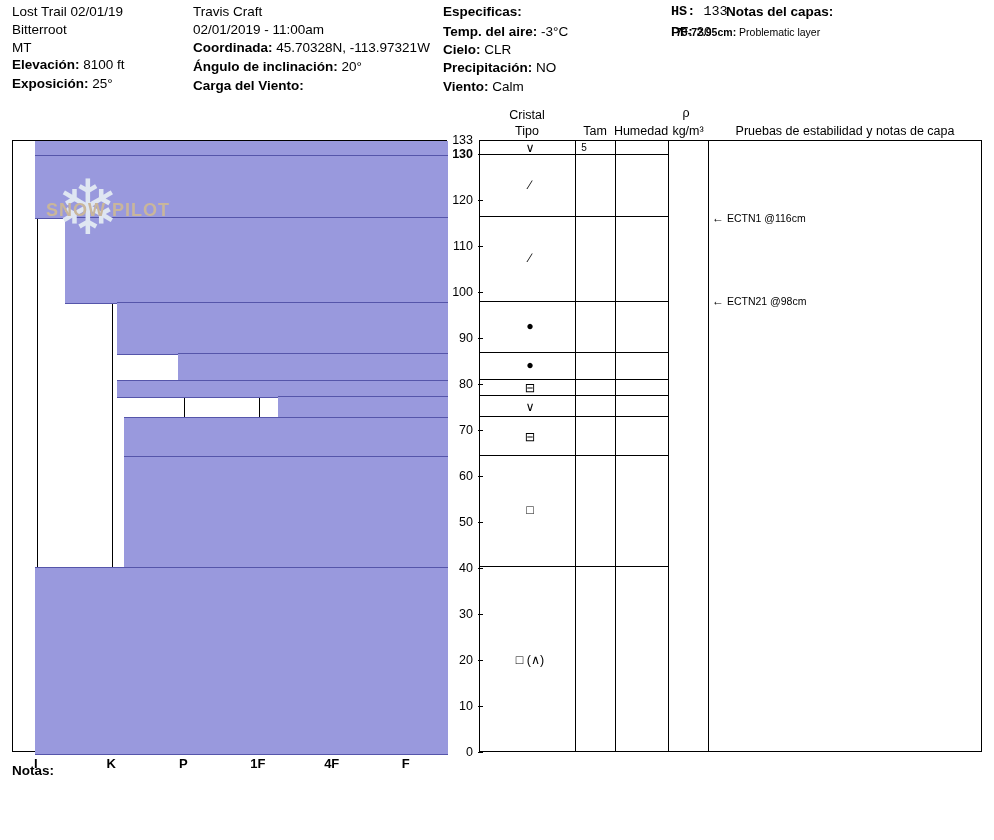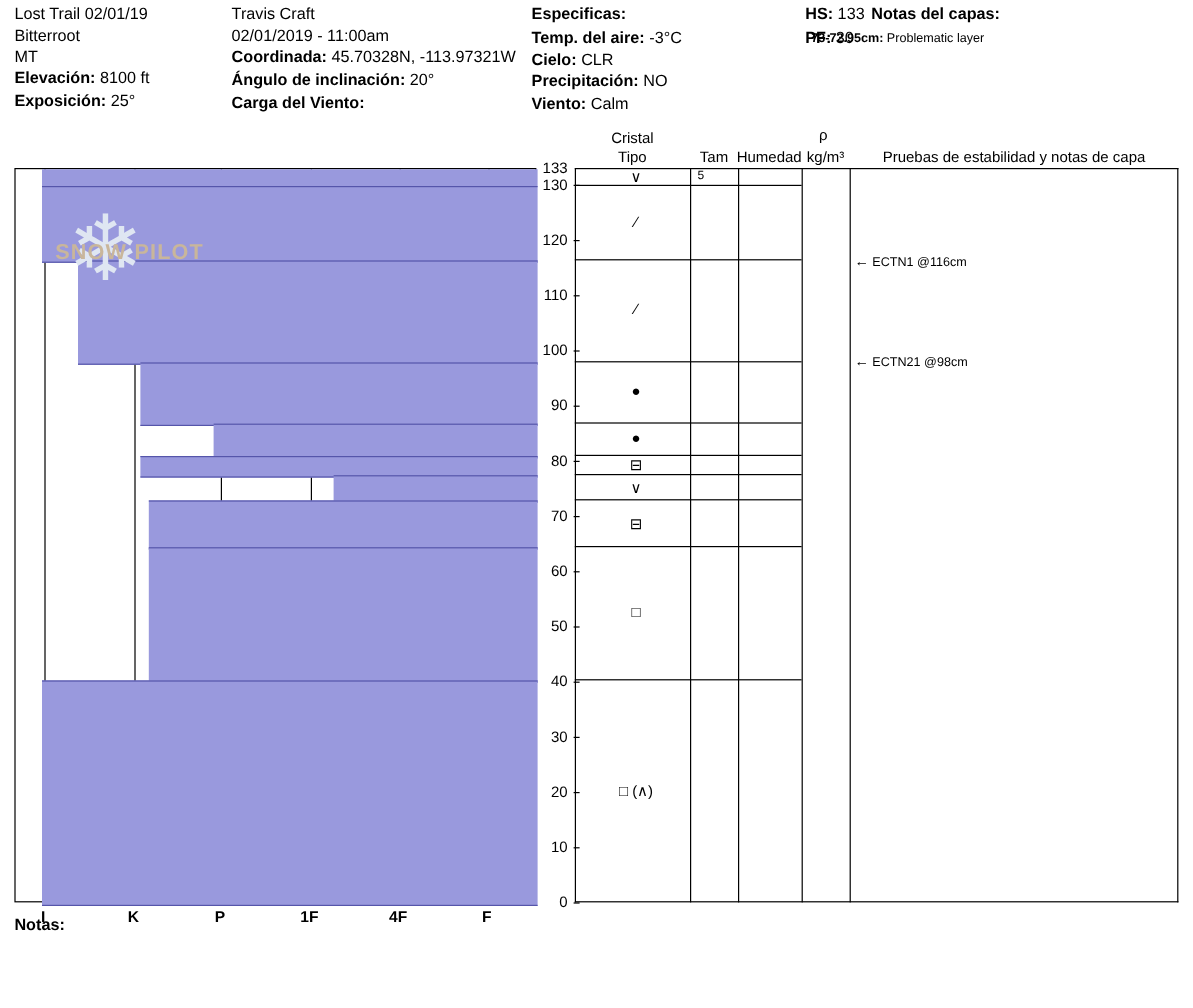--- a/index.html
+++ b/index.html
@@ -84,21 +84,21 @@
   </div>
   <div class="hdr-line" style="left:443px;top:60px;text-align:right;">
     <span class="hdr-label">Precipitación:</span>
     <span class="hdr-val">NO</span>
   </div>
   <div class="hdr-line" style="left:443px;top:79px;">
     <span class="hdr-label">Viento:</span>
     <span class="hdr-val">Calm</span>
   </div>
 
-  <div class="hdr-line" style="left:671px;top:4px;">
+  <div class="hdr-line" style="left:671px;top:4px;font-family:Liberation Mono, monospace;">
     <span class="hdr-label">HS:</span>
     <span class="hdr-val">133</span>
   </div>
   <div class="hdr-line" style="left:671px;top:24px;">
     <span class="hdr-label">PF:</span>
     <span class="hdr-val">30</span>
   </div>
 
   <div class="hdr-line" style="left:726px;top:4px;">
     <span class="hdr-label">Notas del capas:</span>
@@ -162,21 +162,21 @@
     <div class="dtick" style="top: 243.88px;">80</div>
     <div class="dtickmark" style="top: 243.88px; right: -6px;"></div>
     <div class="dtick" style="top: 197.865px;">90</div>
     <div class="dtickmark" style="top: 197.865px; right: -6px;"></div>
     <div class="dtick" style="top: 151.85px;">100</div>
     <div class="dtickmark" style="top: 151.85px; right: -6px;"></div>
     <div class="dtick" style="top: 105.835px;">110</div>
     <div class="dtickmark" style="top: 105.835px; right: -6px;"></div>
     <div class="dtick" style="top: 59.8195px;">120</div>
     <div class="dtickmark" style="top: 59.8195px; right: -6px;"></div>
-    <div class="dtick" style="top: 13.8045px;">130</div>
+    <div class="dtick" style="top: 13.8045px; font-weight: bold;">130</div>
     <div class="dtickmark" style="top: 13.8045px; right: -6px;"></div>
     <div class="dtick" style="top: 0px;">133</div>
   </div>
 
 <div id="rightframe"></div>
 <div class="col" id="colgrains"></div>
 <div class="col" id="colsize"></div>
 <div class="col" id="colmoist"></div>
 <div class="col" id="coldens"></div>
 <div class="col" id="colnotes"></div>

